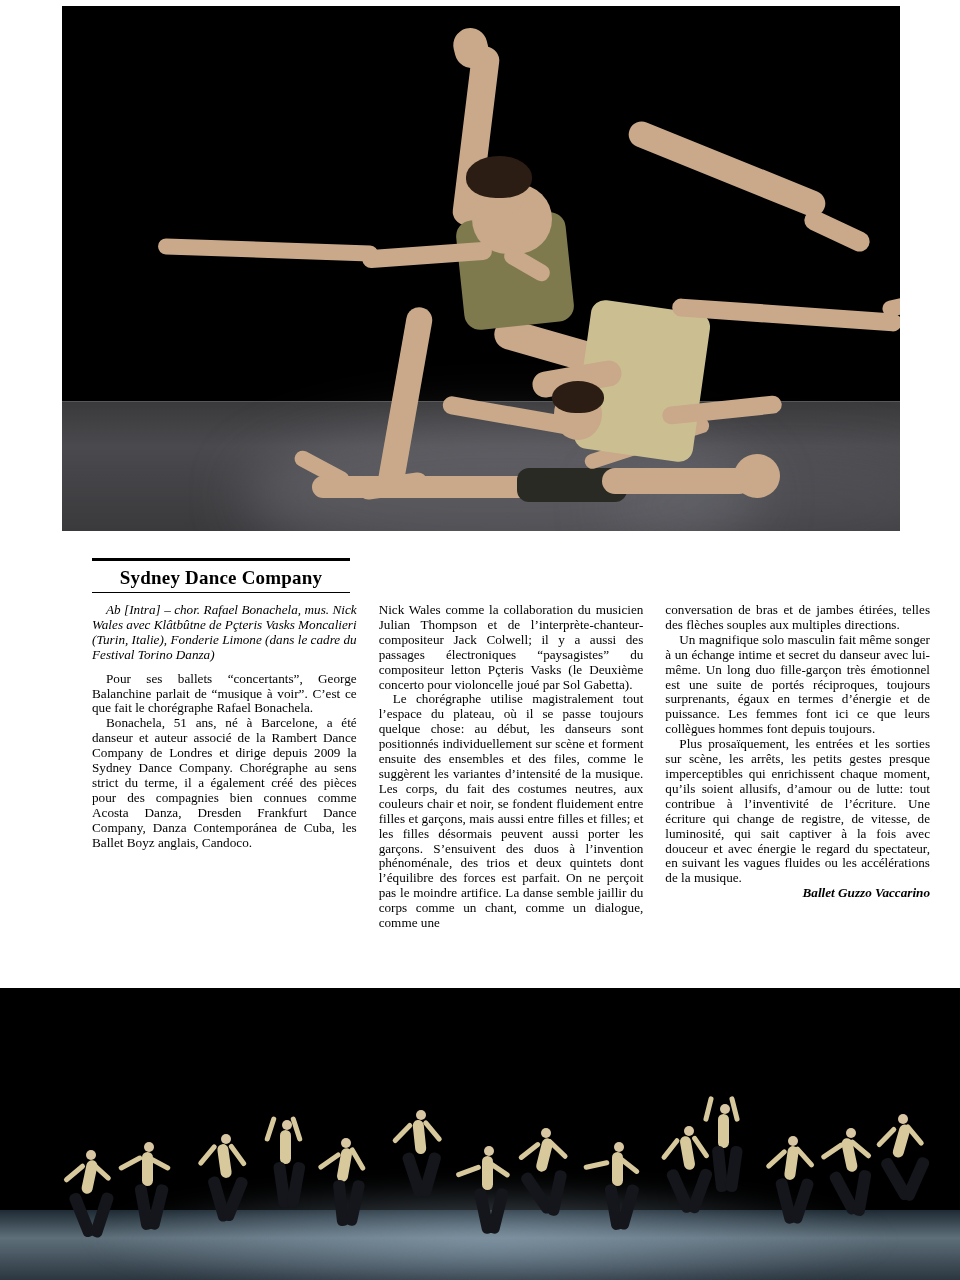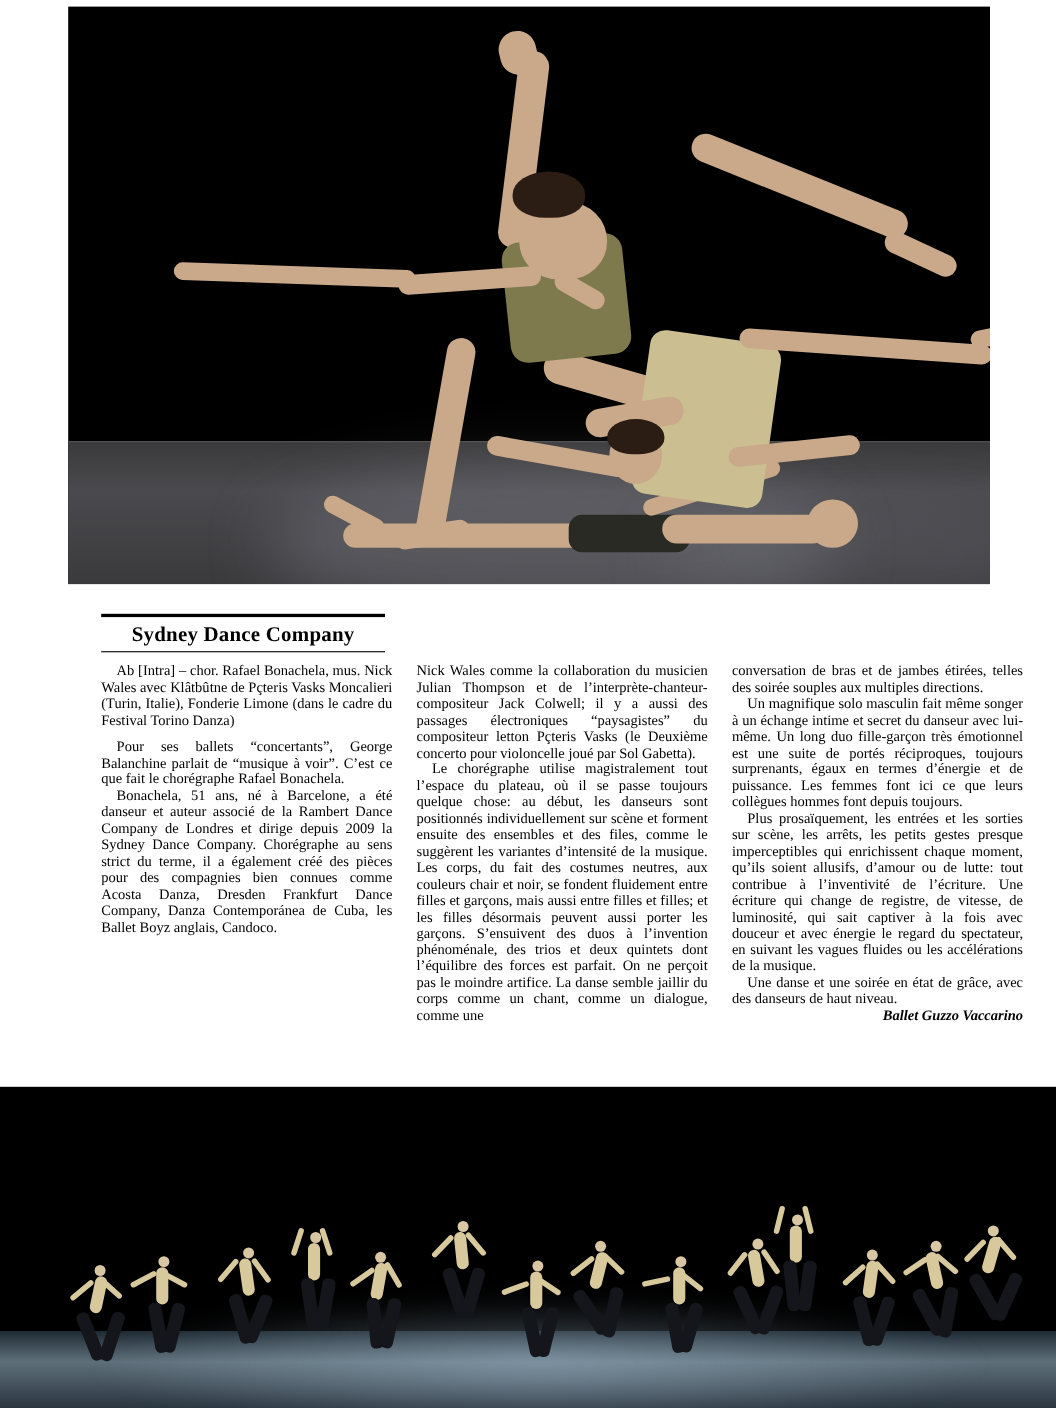--- a/index.html
+++ b/index.html
@@ -116,20 +116,21 @@
   .col {
     width: 265px;
     font-size: 13.2px;
     line-height: 14.9px;
     text-align: justify;
     hyphens: auto;
   }
   .col p { margin: 0; text-indent: 14px; }
   .col p.noindent { text-indent: 0; }
   .standfirst {
+    font-style: italic;
     text-indent: 0;
     margin-bottom: 9px !important;
   }
   .signature {
     text-align: right;
     font-weight: bold;
     font-style: italic;
     text-indent: 0;
     margin-top: 2px;
   }
@@ -274,24 +275,23 @@
         <p>Pour ses ballets “concertants”, George Balanchine parlait de “musique à voir”. C’est ce que fait le chorégraphe Rafael Bonachela.</p>
         <p>Bonachela, 51 ans, né à Barcelone, a été danseur et auteur associé de la Rambert Dance Company de Londres et dirige depuis 2009 la Sydney Dance Company. Chorégraphe au sens strict du terme, il a également créé des pièces pour des compagnies bien connues comme Acosta Danza, Dresden Frankfurt Dance Company, Danza Contemporánea de Cuba, les Ballet Boyz anglais, Candoco.</p>
       </div>
 
       <div class="col">
         <p class="noindent">Nick Wales comme la collaboration du musicien Julian Thompson et de l’interprète-chanteur-compositeur Jack Colwell; il y a aussi des passages électroniques “paysagistes” du compositeur letton Pçteris Vasks (le Deuxième concerto pour violoncelle joué par Sol Gabetta).</p>
         <p>Le chorégraphe utilise magistralement tout l’espace du plateau, où il se passe toujours quelque chose: au début, les danseurs sont positionnés individuellement sur scène et forment ensuite des ensembles et des files, comme le suggèrent les variantes d’intensité de la musique. Les corps, du fait des costumes neutres, aux couleurs chair et noir, se fondent fluidement entre filles et garçons, mais aussi entre filles et filles; et les filles désormais peuvent aussi porter les garçons. S’ensuivent des duos à l’invention phénoménale, des trios et deux quintets dont l’équilibre des forces est parfait. On ne perçoit pas le moindre artifice. La danse semble jaillir du corps comme un chant, comme un dialogue, comme une</p>
       </div>
 
       <div class="col">
-        <p class="noindent">conversation de bras et de jambes étirées, telles des soirée souples aux multiples directions.</p>
+        <p class="noindent">conversation de bras et de jambes étirées, telles des flèches souples aux multiples directions.</p>
         <p>Un magnifique solo masculin fait même songer à un échange intime et secret du danseur avec lui-même. Un long duo fille-garçon très émotionnel est une suite de portés réciproques, toujours surprenants, égaux en termes d’énergie et de puissance. Les femmes font ici ce que leurs collègues hommes font depuis toujours.</p>
         <p>Plus prosaïquement, les entrées et les sorties sur scène, les arrêts, les petits gestes presque imperceptibles qui enrichissent chaque moment, qu’ils soient allusifs, d’amour ou de lutte: tout contribue à l’inventivité de l’écriture. Une écriture qui change de registre, de vitesse, de luminosité, qui sait captiver à la fois avec douceur et avec énergie le regard du spectateur, en suivant les vagues fluides ou les accélérations de la musique.</p>
-        <p>Une danse et une soirée en état de grâce, avec des danseurs de haut niveau.</p>
         <p class="signature">Ballet Guzzo Vaccarino</p>
       </div>
 
     </div>
   </div>
 
   <div class="caption-wrap">
     <div class="caption">en haut et ci-dessous: Sydney Dance Company: “Ab [Intra]”, c. Rafael Bonachela (ph. P. Greig)</div>
   </div>
 

